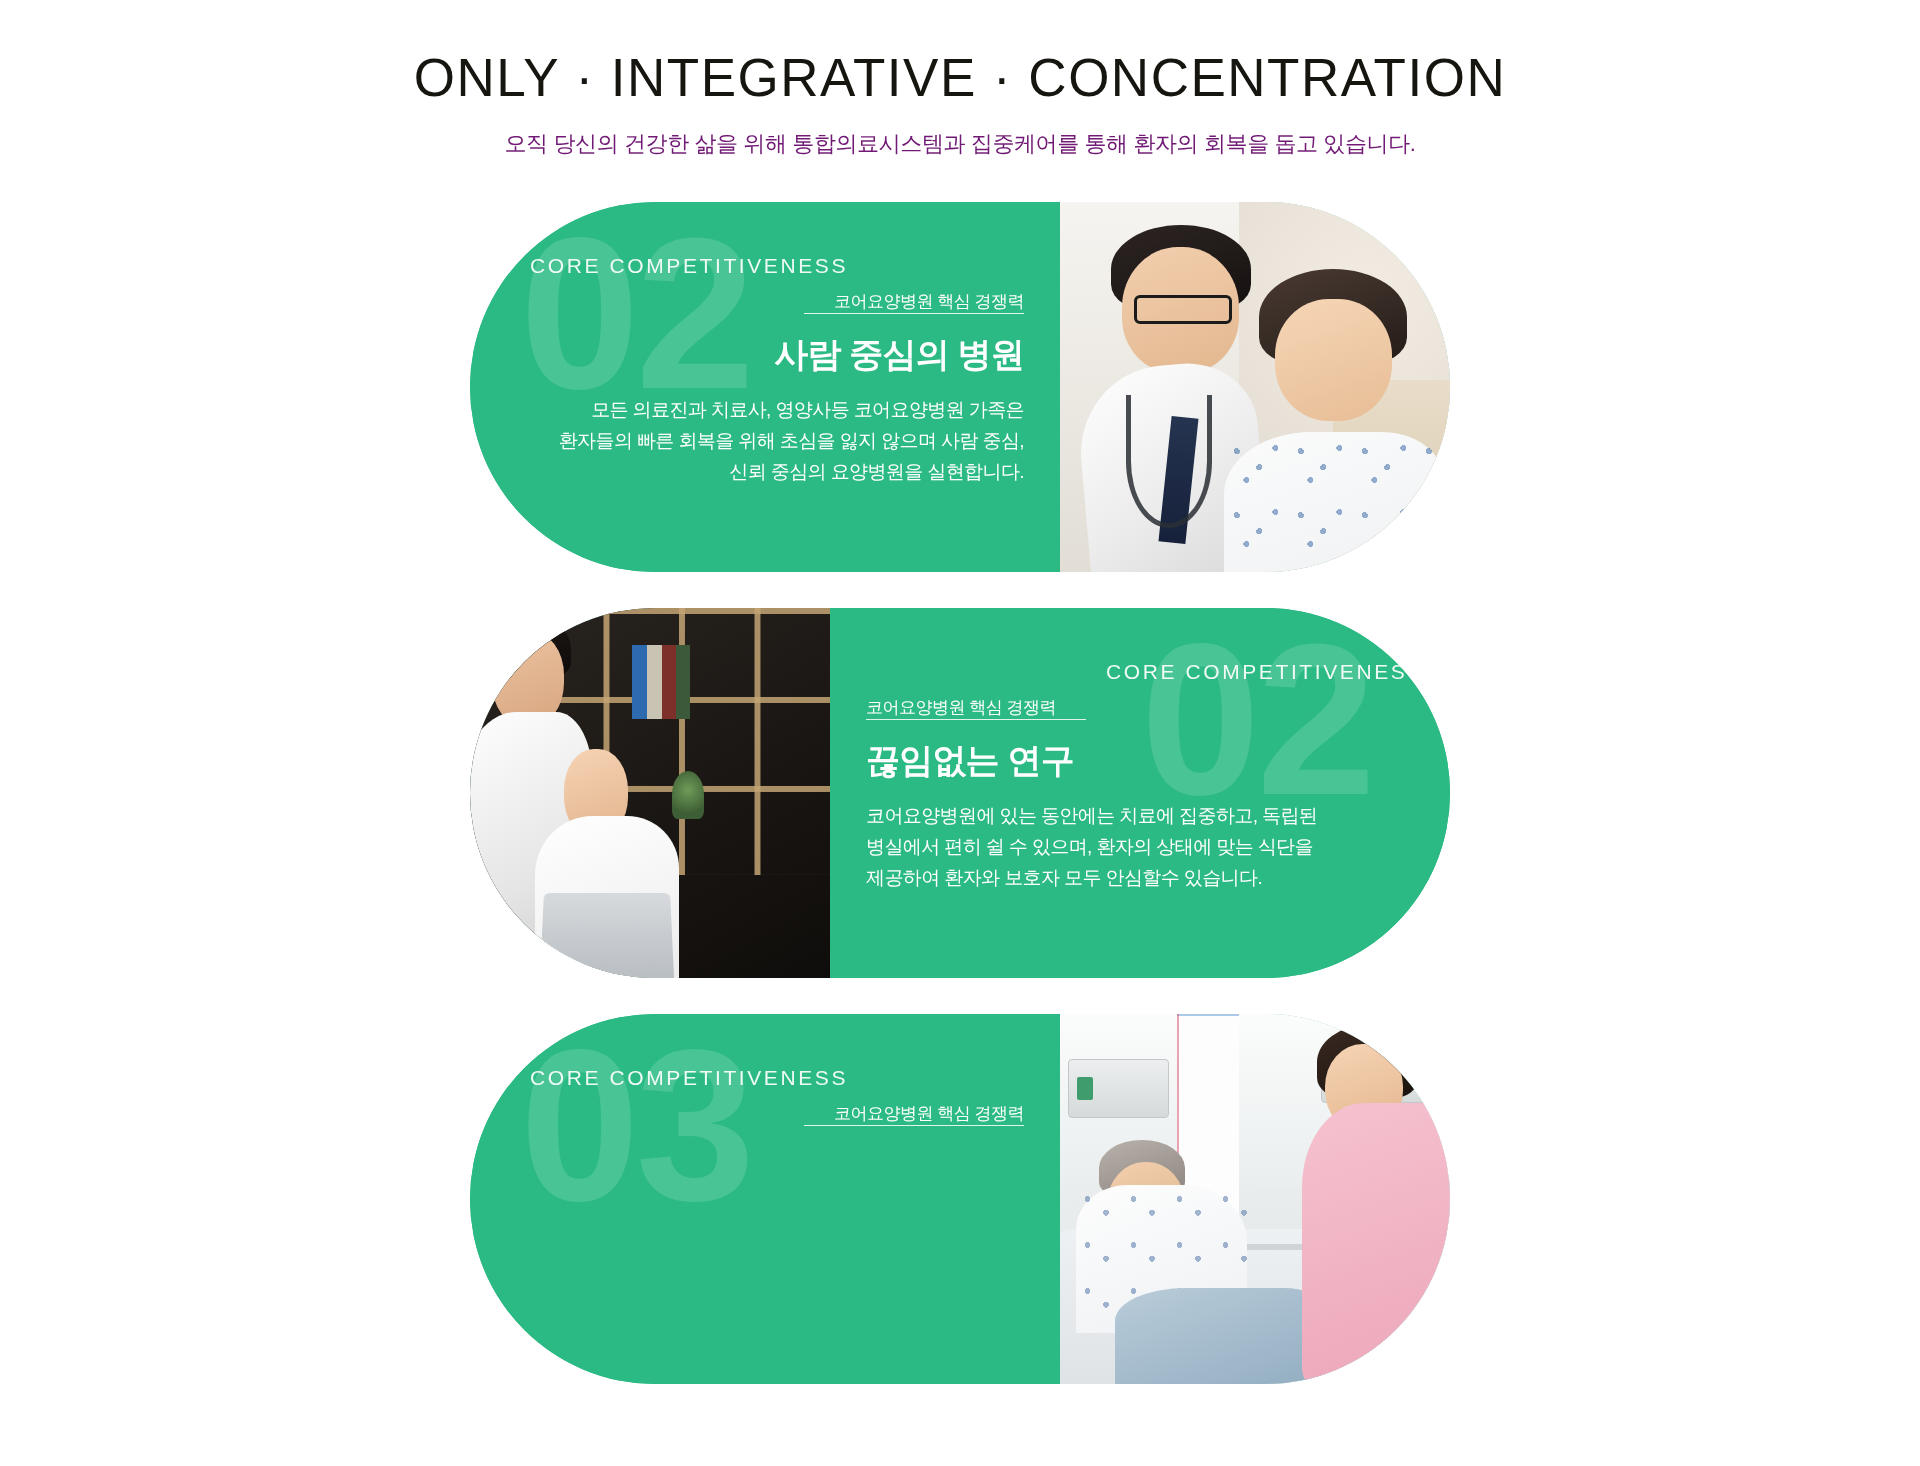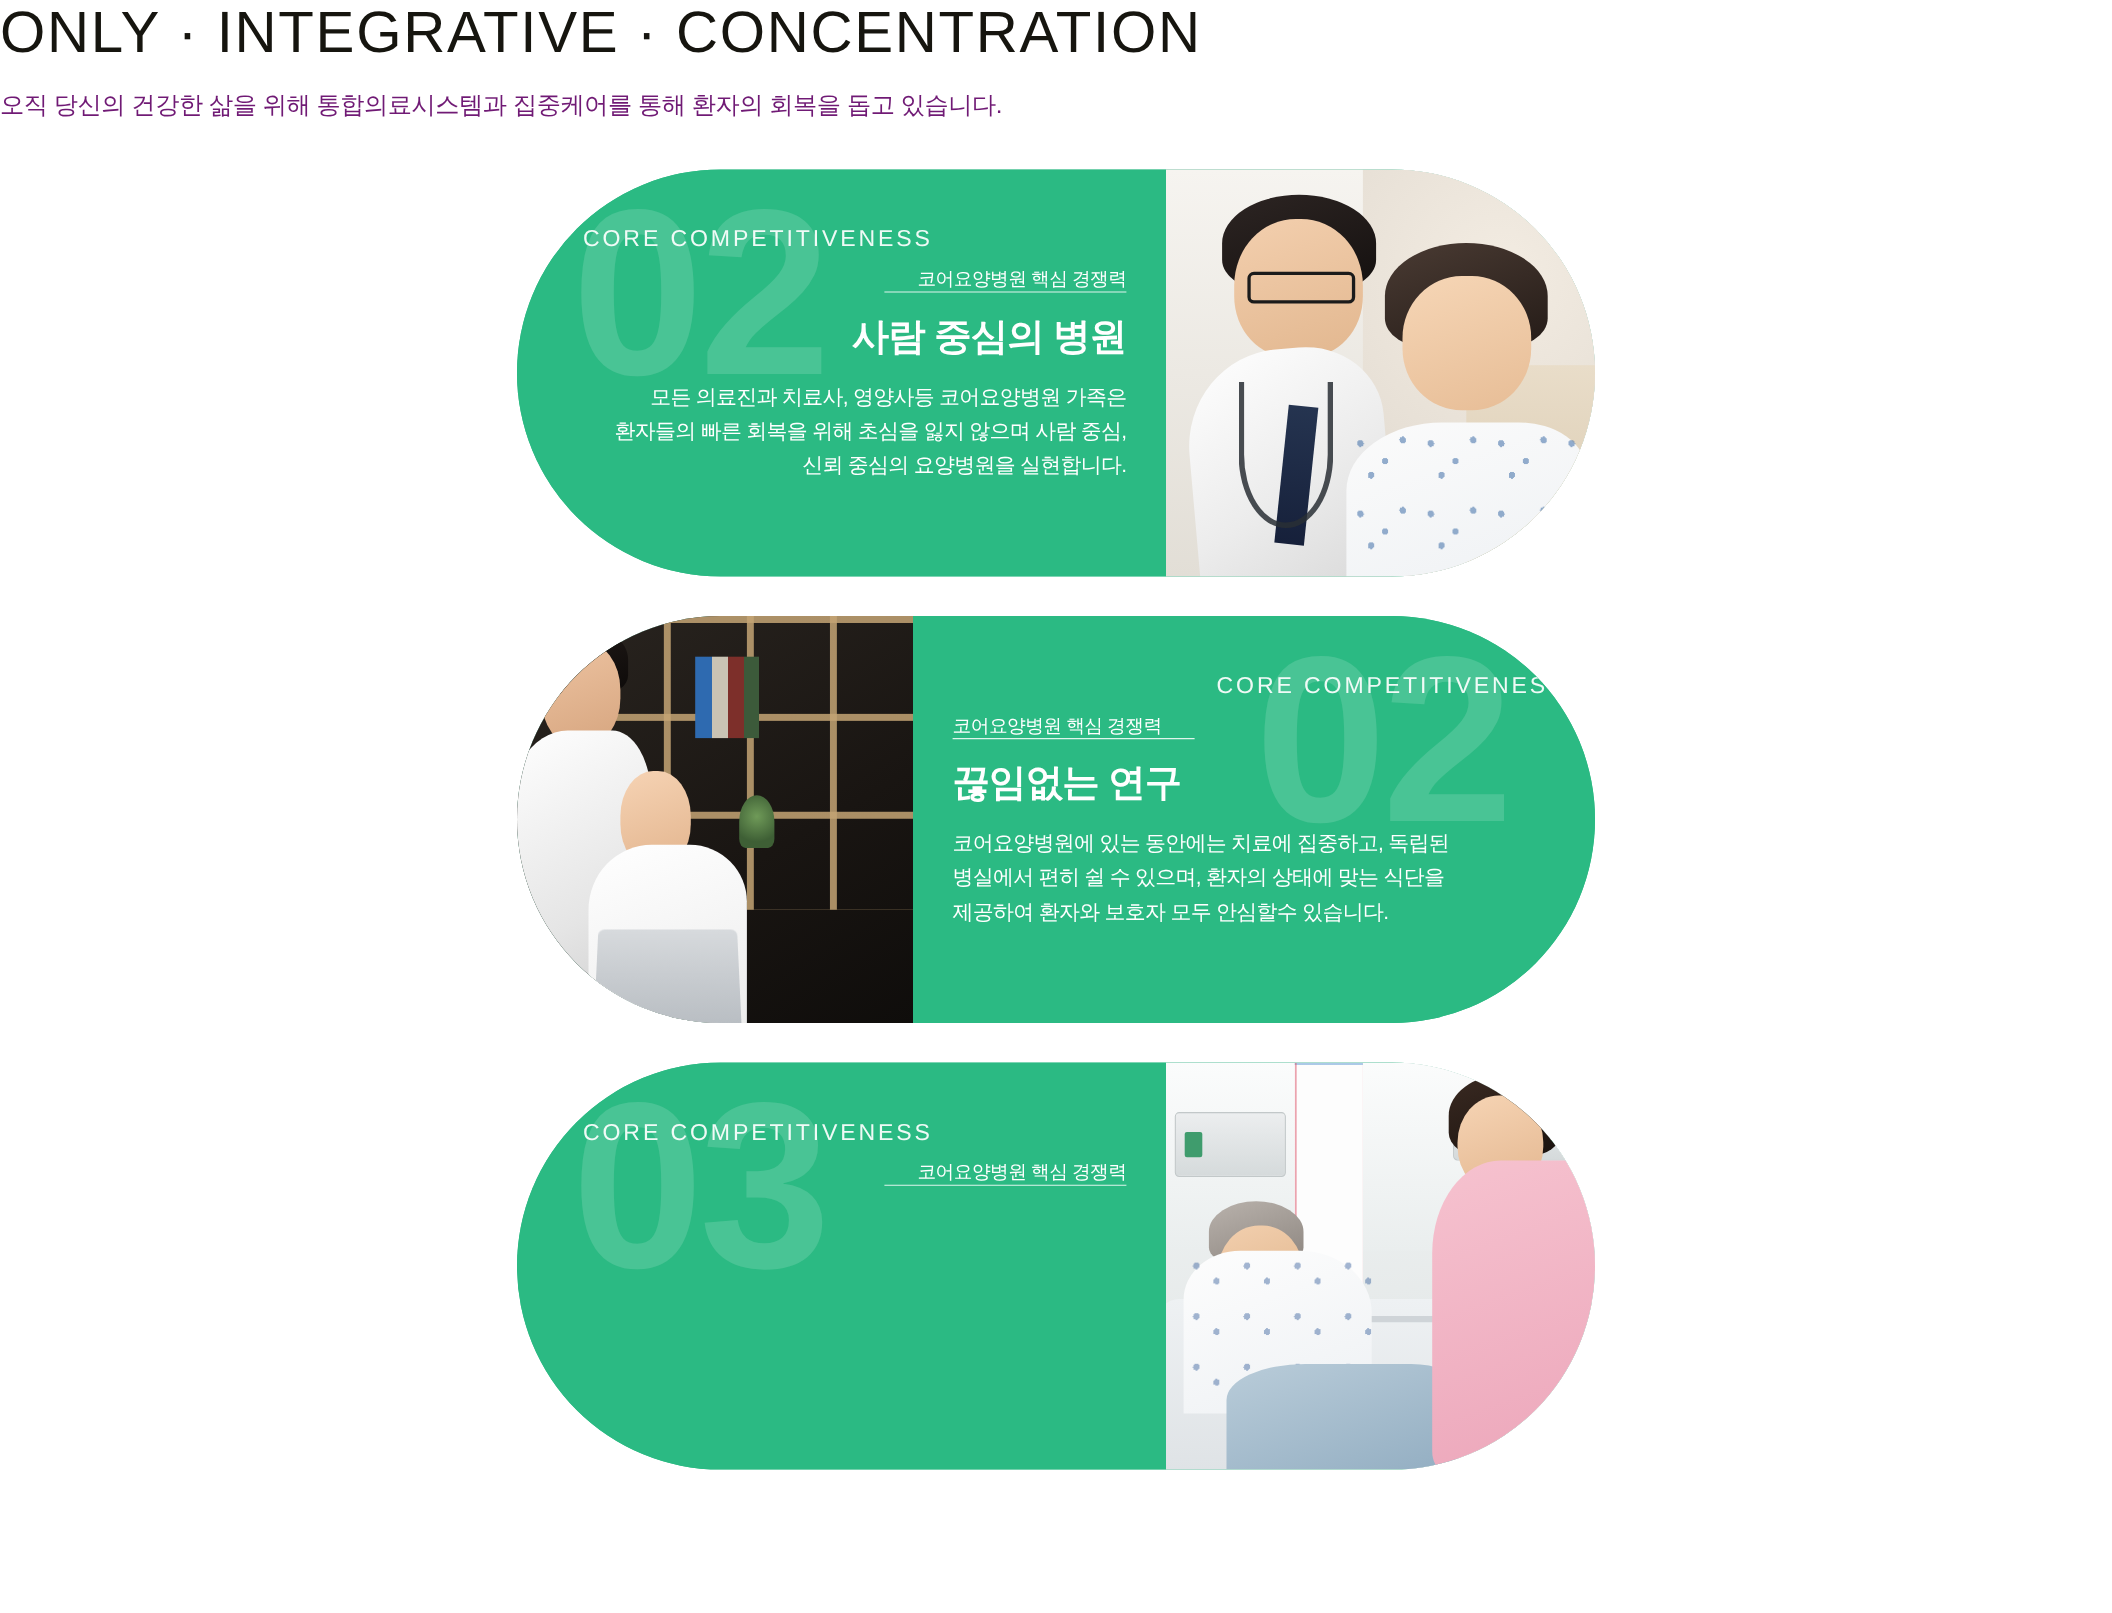--- a/index.html
+++ b/index.html
@@ -16,20 +16,22 @@
   .page {
     position: relative;
     width: 1920px;
     height: 1466px;
     background: #ffffff;
   }
 
   
   .header {
     width: 100%;
+    padding-top: 48px;
+    text-align: center;
   }
 
   .headline {
     font-size: 53px;
     font-weight: 400;
     letter-spacing: 1.5px;
     color: #16150f;
     line-height: 1.12;
     white-space: pre;
   }

